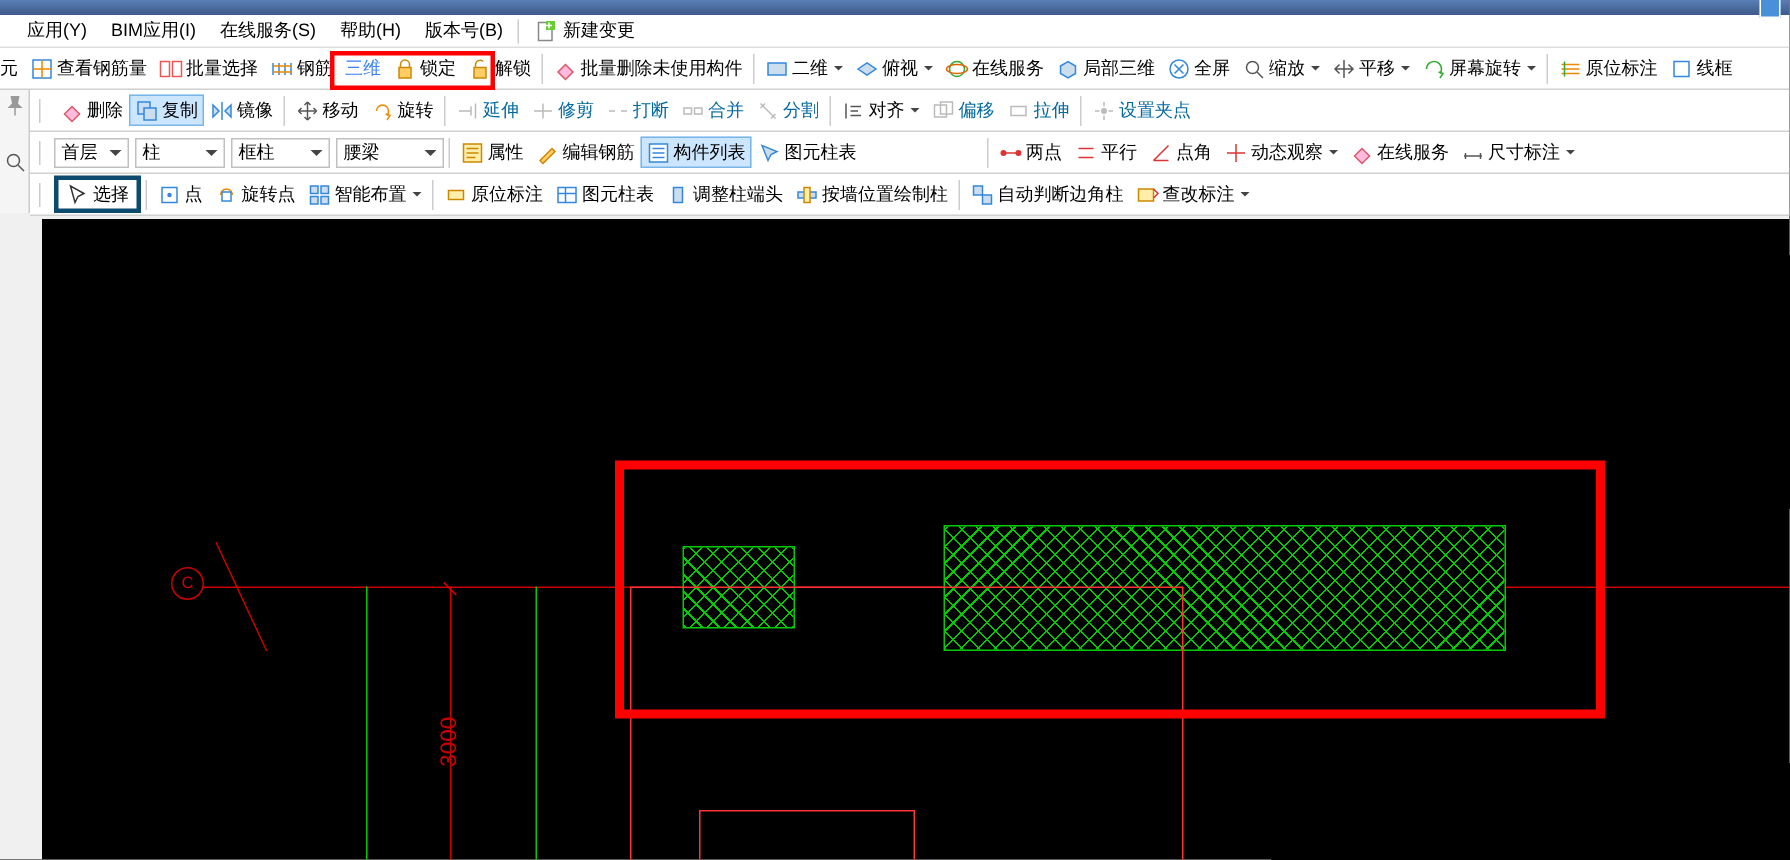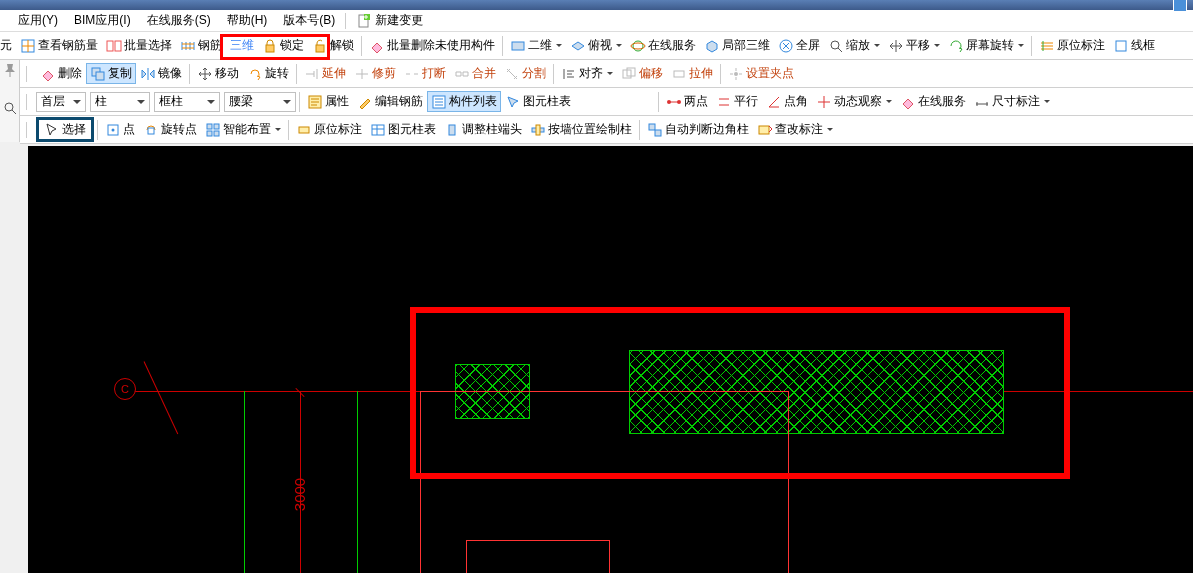--- a/index.html
+++ b/index.html
@@ -56,21 +56,21 @@
   }
   .tbtn {
     display: inline-flex;
     align-items: center;
     gap: 2px;
     padding: 2px 4px;
     cursor: pointer;
     white-space: nowrap;
   }
   .tbtn.active { background: #cde6ff; border: 1px solid #7ab5e8; padding: 1px 3px;}
-  .tbtn.disabled { color: #c2410c; }
+  .tbtn.disabled { color: #0369a1; }
   .tsep { width: 1px; height: 20px; background: #ccc; margin: 0 3px; }
   .tsep-wide { width: 6px; height: 20px; margin: 0 4px; position: relative;}
   .tsep-wide::before { content:""; position:absolute; left:0; top:2px; width:1px; height:16px; background:#ccc;}
   .dd {
     display: inline-flex;
     align-items: center;
     border: 1px solid #c0c0c0;
     height: 20px;
     padding: 0 4px;
     background: #fff;

